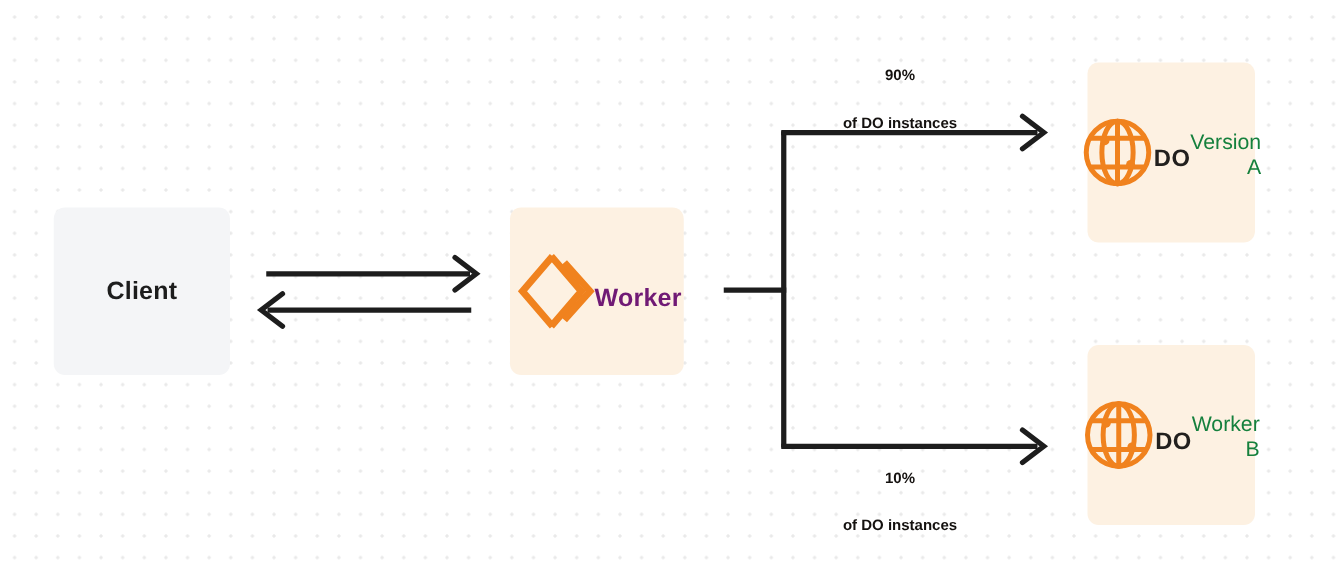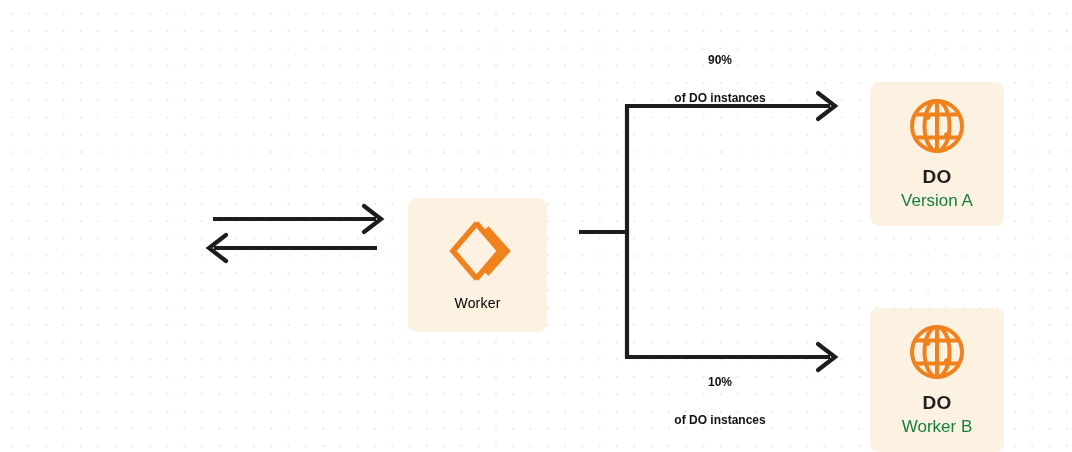--- a/index.html
+++ b/index.html
@@ -20,25 +20,24 @@
     background-image: radial-gradient(circle, #e9e9e9 1.15px, rgba(255,255,255,0) 1.4px);
     background-size: 17.3px 17.3px;
     background-position: 3px 5px;
   }
 
   
   .node {
     position: absolute;
     border-radius: 9px;
     display: flex;
-    flex-direction: column;
+    flex-direction: row;
     align-items: center;
     justify-content: center;
     box-sizing: border-box;
-    margin-top: 32px;
   }
 
   .node-client {
     left: 43px;
     top: 166px;
     width: 141px;
     height: 134px;
     background: #f4f5f7;
   }
   .node-client .node-title {
@@ -49,23 +48,23 @@
   }
 
   .node-worker {
     left: 408px;
     top: 166px;
     width: 139px;
     height: 134px;
     background: #fdf1e2;
   }
   .node-worker .node-title {
-    font-size: 14px;
-    font-weight: normal;
-    color: #000000;
+    font-size: 20px;
+    font-weight: bold;
+    color: #701a75;
     letter-spacing: 0.2px;
     margin-top: 12px;
   }
 
   .node-do {
     left: 870px;
     width: 134px;
     height: 144px;
     background: #fdf1e2;
   }
@@ -154,20 +153,23 @@
       <line x1="625" y1="106" x2="830" y2="106" stroke="#1d1d1d" stroke-width="4.2" stroke-linecap="butt"></line>
       <polyline points="818,93 835,106 818,119" fill="none" stroke="#1d1d1d" stroke-width="4.2" stroke-linecap="round" stroke-linejoin="miter"></polyline>
     </g>
 
     <g>
       <line x1="625" y1="357" x2="830" y2="357" stroke="#1d1d1d" stroke-width="4.2" stroke-linecap="butt"></line>
       <polyline points="818,344 835,357 818,370" fill="none" stroke="#1d1d1d" stroke-width="4.2" stroke-linecap="round" stroke-linejoin="miter"></polyline>
     </g>
   </svg>
 
+  <div class="node node-client">
+    <span class="node-title">Client</span>
+  </div>
 
   <div class="node node-worker">
     <span class="icon-wrap">
       <svg width="66" height="64" viewBox="0 0 66 64" aria-hidden="true">
         <g fill="none" stroke="#f0821e" stroke-width="5.6" stroke-linejoin="miter" stroke-linecap="butt">
 
           <polyline points="32,4 8,32 32,60"></polyline>
 
           <polyline points="31,4 55,32 31,60"></polyline>
 

